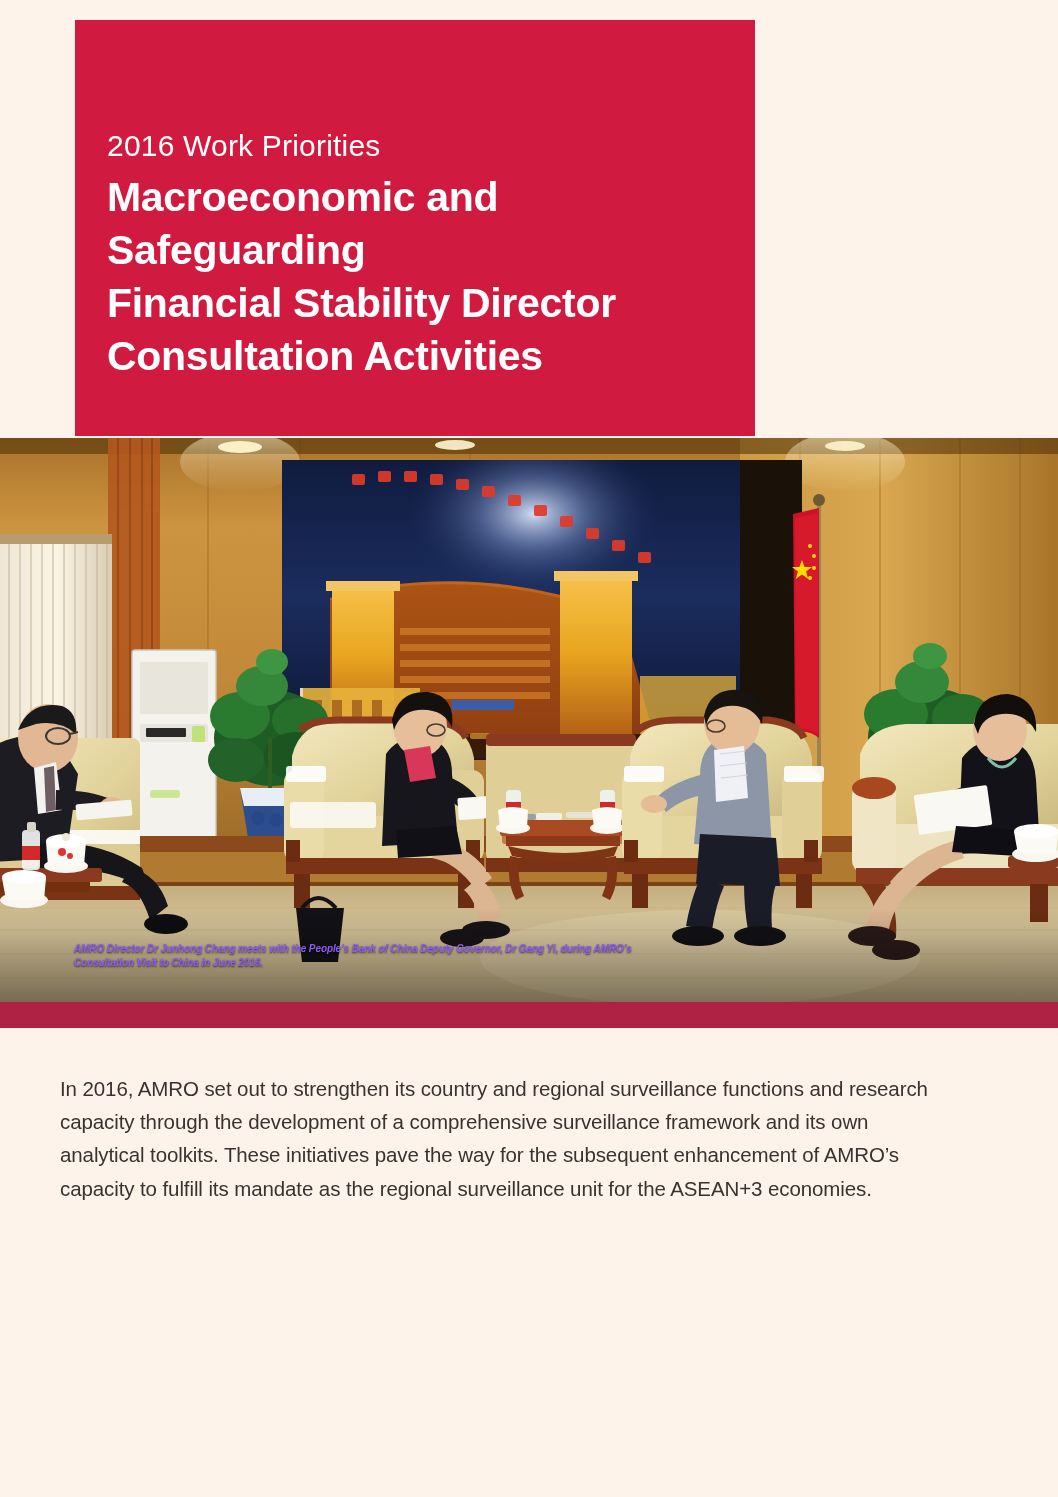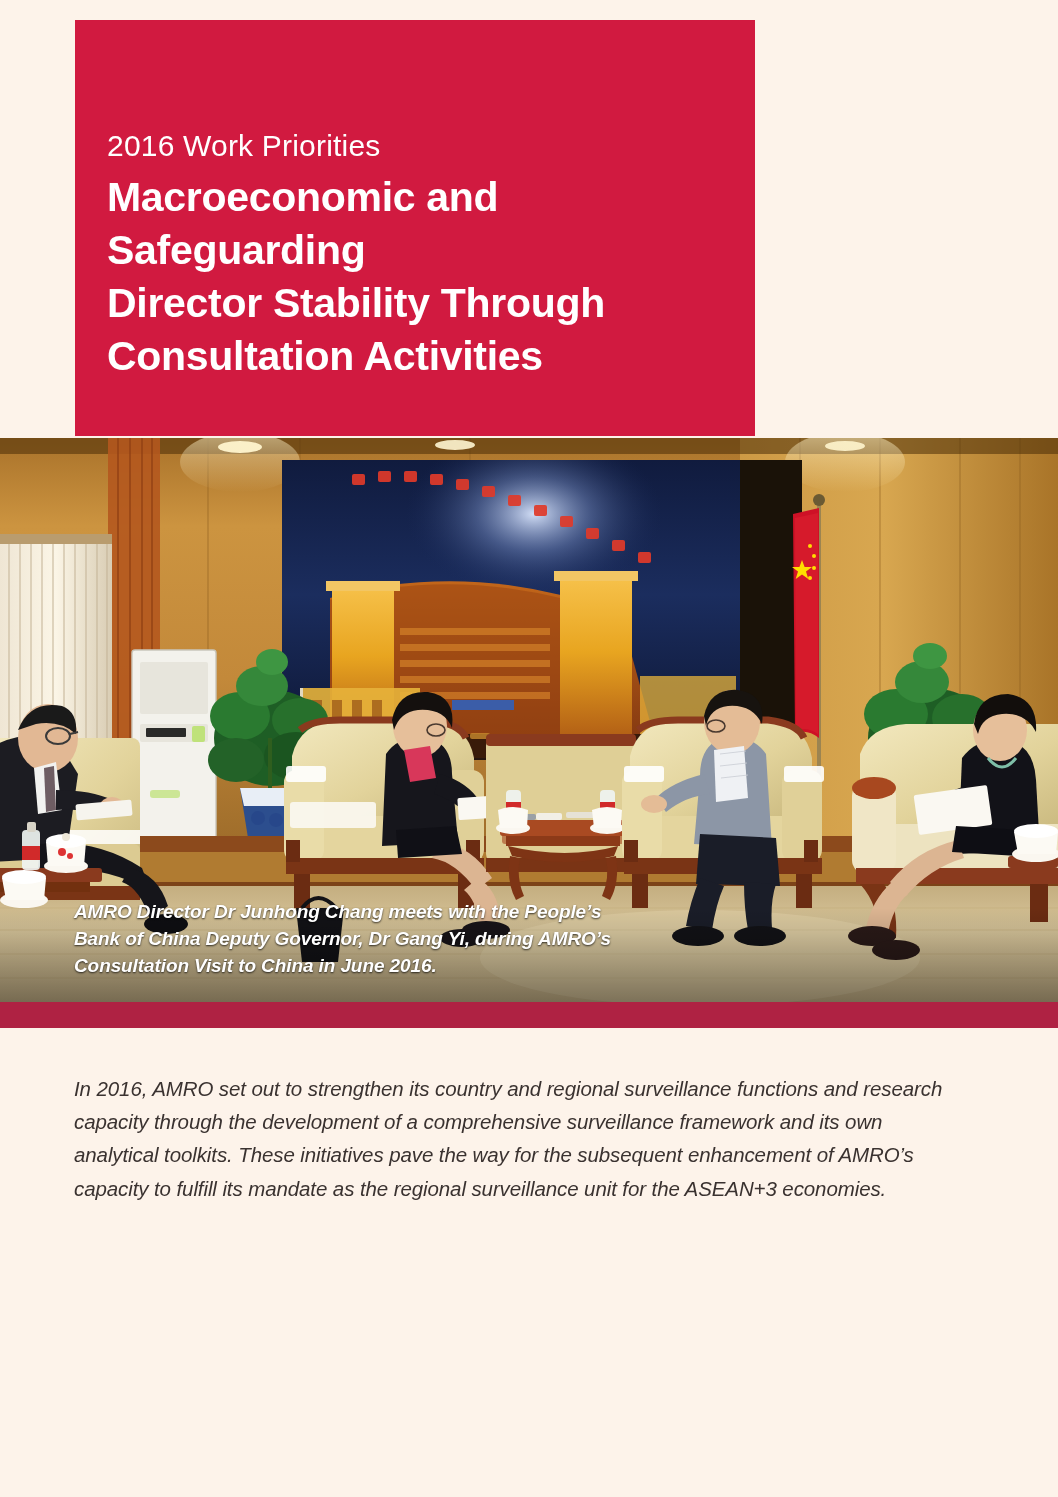--- a/index.html
+++ b/index.html
@@ -53,63 +53,62 @@
     position:absolute;
     left:0; top:418px;
     width:1058px; height:564px;
     overflow:hidden;
     background:#3a2208;
   }
   .photo-svg { display:block; width:1058px; height:564px; }
 
   .photo-caption {
     position:absolute;
-    left:74px; bottom:22px;
+    left:74px; bottom:32px;
     width:560px;
-    font-size:19px;
+    font-size:10px;
     font-style:italic;
     font-weight:600;
-    color:#ffffff;
+    color:#8b5cf6;
     line-height:1.42;
     letter-spacing:-0.1px;
     text-shadow:0 1px 2px rgba(0,0,0,.75);
     z-index:4;
   }
 
   
   .under-strip {
     position:absolute;
     left:0; top:982px;
     width:1058px; height:26px;
     background:#AF2243;
   }
 
   
   .intro {
     position:absolute;
-    left:74px; top:1052px;
+    left:60px; top:1052px;
     width:890px;
     font-size:20.5px;
-    font-style:italic;
     color:#3A3230;
     line-height:1.62;
     letter-spacing:-0.1px;
   }
 </style>
 </head>
 <body>
 
 <div class="page">
 
   <div class="title-banner">
     <div class="eyebrow">2016 Work Priorities</div>
     <div class="headline">
       <span class="hl">Macroeconomic and</span>
       <span class="hl">Safeguarding</span>
-      <span class="hl">Director Stability Through</span>
+      <span class="hl">Financial Stability Director</span>
       <span class="hl">Consultation Activities</span>
     </div>
   </div>
 
   <div class="photo">
     <svg class="photo-svg" viewBox="0 0 1058 564" preserveAspectRatio="none">
       <defs>
         <linearGradient id="wallG" x1="0" y1="0" x2="0" y2="1">
           <stop offset="0%" stop-color="#A9722A"></stop>
           <stop offset="22%" stop-color="#CC9440"></stop>

